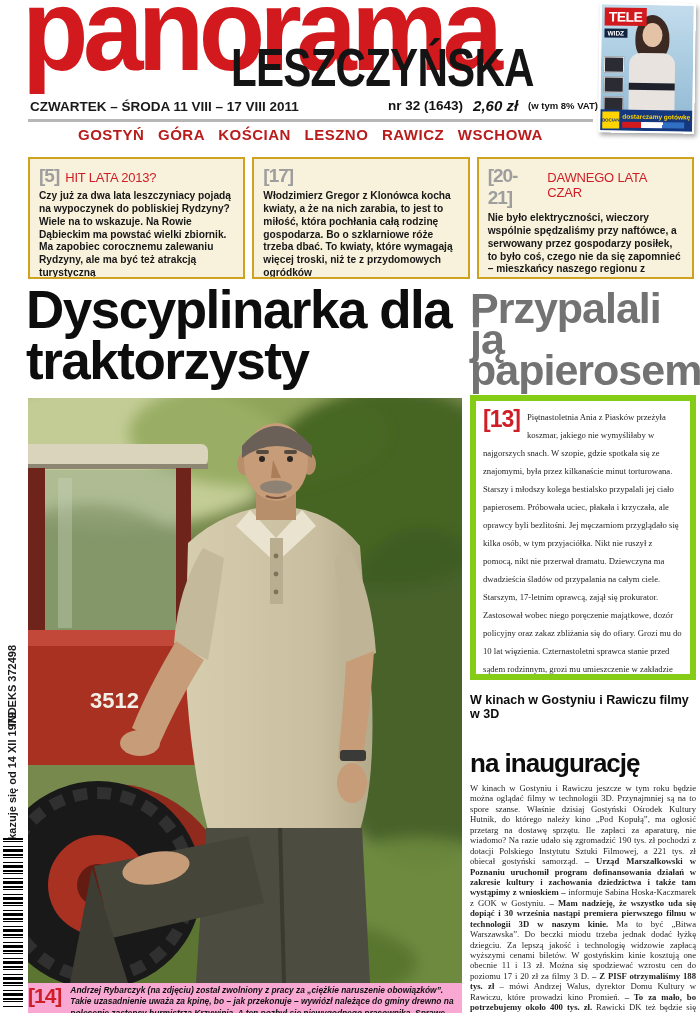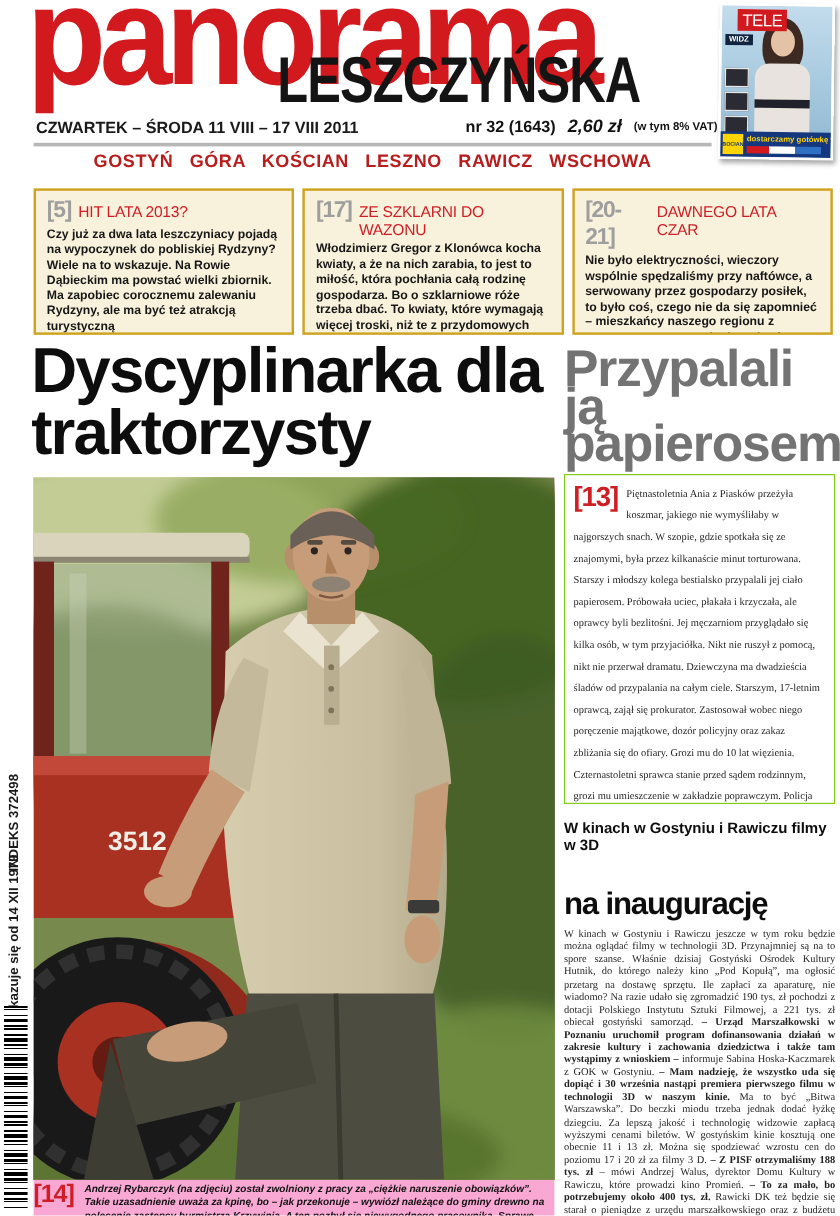--- a/index.html
+++ b/index.html
@@ -27,21 +27,21 @@
   .issue-no{font-size:13.5px;font-weight:800;}
   .price{font-size:15px;font-weight:900;font-style:italic;}
   .price-note{font-size:9.5px;font-weight:800;}
   
   .tv{
     position:absolute;left:599px;top:3px;width:92px;height:126px;
     background:linear-gradient(180deg,#c3dcec 0%,#a5c8de 55%,#8fb6d0 100%);
     border:2px solid #fff;box-shadow:2px 3px 4px rgba(0,0,0,.35);
     transform:rotate(.8deg);overflow:hidden;font-family:"Liberation Sans",sans-serif;
   }
-  .tv-title{position:absolute;left:13px;top:3px;background:#d2191d;color:#fff;font-size:14px;font-weight:400;padding:1px 4px;letter-spacing:-.5px;}
+  .tv-title{position:absolute;left:3px;top:3px;background:#d2191d;color:#fff;font-size:14px;font-weight:700;padding:1px 4px;letter-spacing:-.5px;}
   .tv-title2{position:absolute;left:3px;top:24px;background:#10233f;color:#fff;font-size:6.5px;font-weight:700;padding:1px 3px;}
   .tv-thumb{position:absolute;left:3px;width:18px;height:14px;background:#2b2b33;border:1px solid #e8e8e8;}
   .tv-woman-hair{position:absolute;left:34px;top:10px;width:34px;height:46px;border-radius:50% 50% 42% 42%;background:#3c2a22;}
   .tv-woman-face{position:absolute;left:41px;top:18px;width:20px;height:24px;border-radius:50%;background:#e3c2a6;}
   .tv-woman-body{position:absolute;left:28px;top:48px;width:46px;height:60px;border-radius:12px 12px 0 0;background:#e9e3df;}
   .tv-woman-belt{position:absolute;left:28px;top:78px;width:46px;height:7px;background:#20222b;}
   .tv-banner{position:absolute;left:0;bottom:0;width:100%;height:21px;background:#14377e;}
   .tv-banner-logo{position:absolute;left:2px;top:2px;width:17px;height:17px;background:#ffd400;color:#14377e;font-size:4.5px;font-weight:900;display:flex;align-items:center;justify-content:center;}
   .tv-banner-text{position:absolute;left:22px;top:3px;color:#ffd400;font-size:6.5px;font-weight:800;white-space:nowrap;}
   .tv-banner-bar{position:absolute;left:22px;bottom:3px;width:62px;height:6px;background:linear-gradient(90deg,#d2191d 0 30%,#ffffff 30% 65%,#2f6fc4 65% 100%);}
@@ -69,21 +69,21 @@
   
   .vmeta{position:absolute;writing-mode:vertical-rl;transform:rotate(180deg);
     font-size:11px;font-weight:800;color:#1a1a1a;white-space:nowrap;}
   .v-indeks{left:6px;top:645px;}
   .v-since{left:6px;top:712px;}
   .barcode{position:absolute;left:3px;top:838px;width:20px;height:170px;background:
     repeating-linear-gradient(180deg,#000 0 2px,#fff 2px 3px,#000 3px 4px,#fff 4px 8px,#000 8px 9px,#fff 9px 11px,#000 11px 14px,#fff 14px 16px);}
   
   .rcol{position:absolute;left:470px;top:293px;width:226px;}
   .s1-head{font-size:43px;line-height:31px;font-weight:900;letter-spacing:-1px;color:#737373;}
-  .s1-box{margin-top:9px;border:1px solid #84cc16;padding:5px 8px 6px 7px;height:262px;overflow:hidden;}
+  .s1-box{margin-top:9px;border:6px solid #84cc16;padding:5px 8px 6px 7px;height:262px;overflow:hidden;}
   .s1-page{float:left;font-size:23px;font-weight:900;color:#cf1e26;letter-spacing:-1px;margin:2px 7px 2px 0;line-height:1;}
   .serif{font-family:"Liberation Serif",serif;font-size:8.7px;line-height:1.2;text-align:justify;color:#1f1f1f;}
   .kicker{margin-top:13px;font-size:12.5px;font-weight:800;color:#0d0d0d;}
   .s2-head{margin-top:3px;font-size:26px;line-height:26px;font-weight:900;letter-spacing:-1px;color:#0d0d0d;}
   .s2-body{margin-top:7px;}
   .s2-body .b{font-weight:700;}
 </style>
 </head>
 <body>
 
@@ -120,21 +120,20 @@
   <div class="teaser">
     <div class="t-head">
       <span class="t-page">[5]</span>
       <span class="t-title">HIT LATA 2013?</span>
     </div>
     <div class="t-body">Czy już za dwa lata leszczyniacy pojadą na wypoczynek do pobliskiej Rydzyny? Wiele na to wskazuje. Na Rowie Dąbieckim ma powstać wielki zbiornik. Ma zapobiec corocznemu zalewaniu Rydzyny, ale ma być też atrakcją turystyczną</div>
   </div>
   <div class="teaser">
     <div class="t-head">
       <span class="t-page">[17]</span>
-      <span class="t-title">ZE SZKLARNI DO WAZONU</span>
     </div>
     <div class="t-body">Włodzimierz Gregor z Klonówca kocha kwiaty, a że na nich zarabia, to jest to miłość, która pochłania całą rodzinę gospodarza. Bo o szklarniowe róże trzeba dbać. To kwiaty, które wymagają więcej troski, niż te z przydomowych ogródków</div>
   </div>
   <div class="teaser">
     <div class="t-head">
       <span class="t-page">[20-21]</span>
       <span class="t-title">DAWNEGO LATA CZAR</span>
     </div>
     <div class="t-body">Nie było elektryczności, wieczory wspólnie spędzaliśmy przy naftówce, a serwowany przez gospodarzy posiłek, to było coś, czego nie da się zapomnieć – mieszkańcy naszego regionu z sentymentem wspominają wakacje sprzed kilkudziesięciu lat</div>
   </div>

